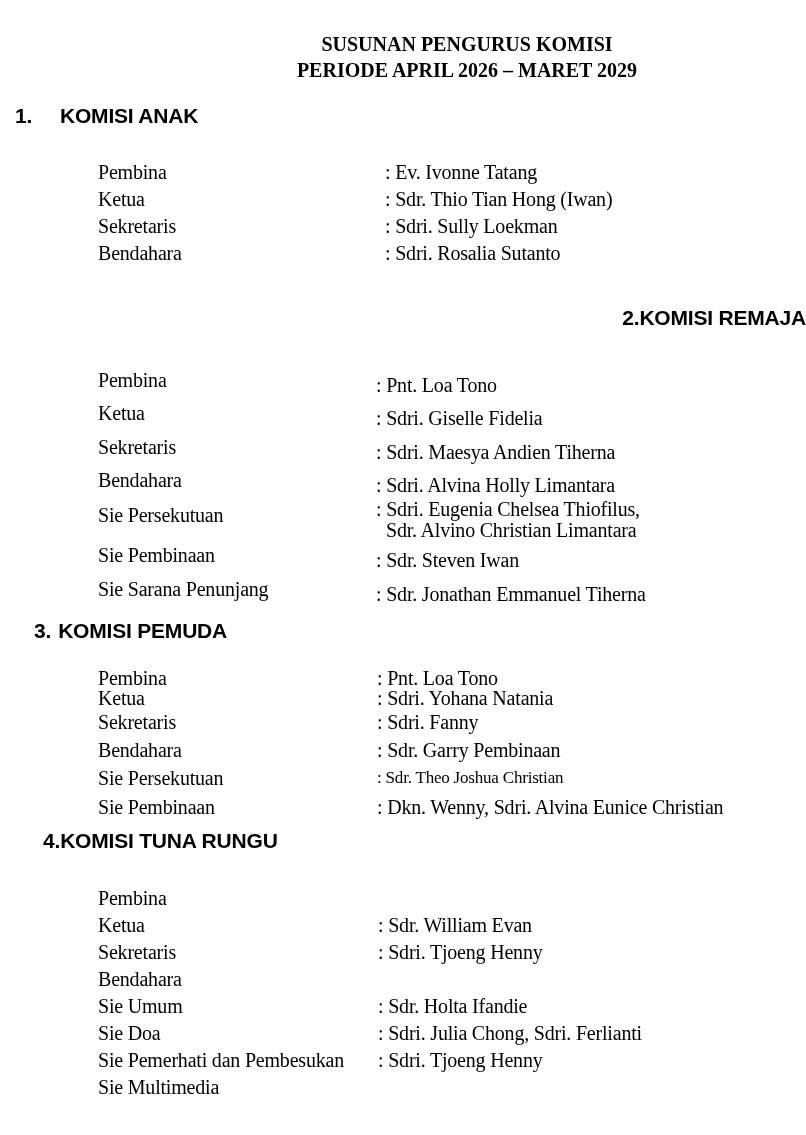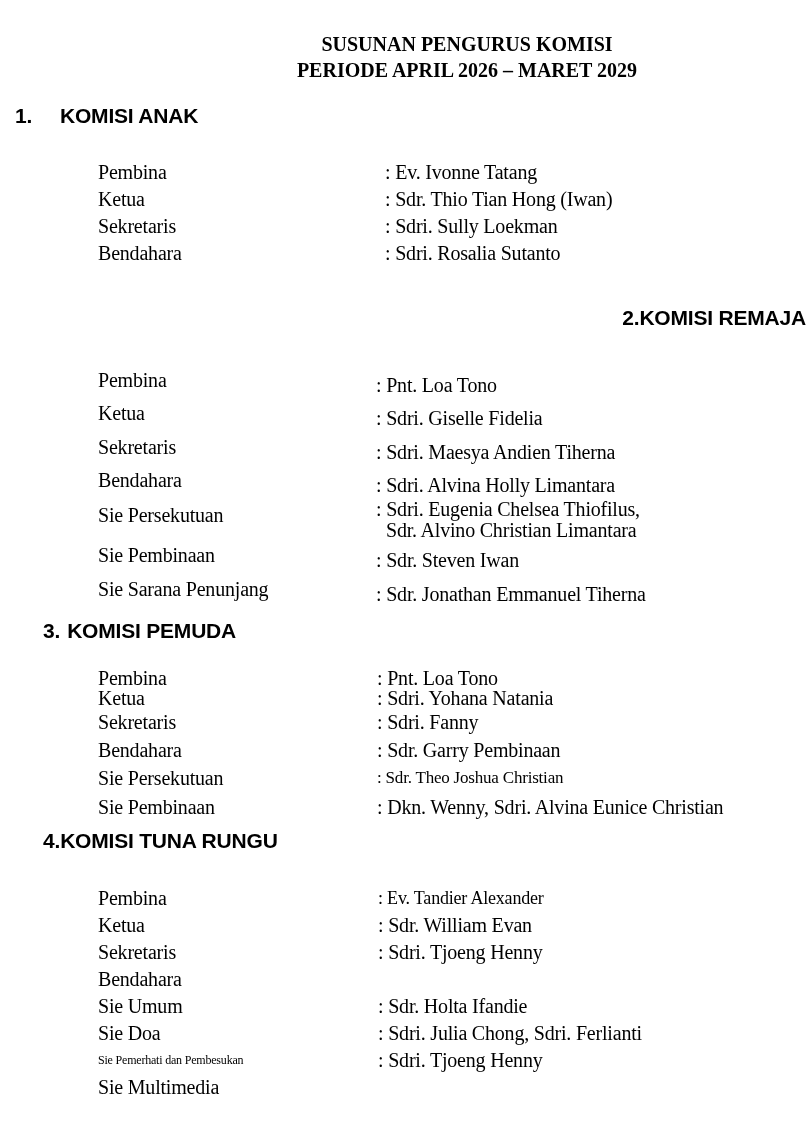--- a/index.html
+++ b/index.html
@@ -25,21 +25,21 @@
     font-weight: bold;
     font-size: 21px;
     line-height: 22px;
     height: 22px;
     white-space: nowrap;
   }
   .h1 { margin-top: 22px; padding-left: 15px; }
   .h1 .num { display: inline-block; width: 45px; }
   .h2 { margin-top: 37px; padding-left: 52px; text-align: right; }
   .h2 .num { display: inline-block; width: 43px; }
-  .h3 { margin-top: 7px;  padding-left: 43px; }
+  .h3 { margin-top: 7px;  padding-left: 34px; }
   .h3 .num { margin-right: 7px; }
   .h4 { margin-top: 4px; padding-left: 43px; }
   .h4 .num { margin-right: 0; }
 
   .rows { padding-left: 98px; }
   .row { display: flex; align-items: flex-start; font-family: Liberation Serif, serif; }
   .label { flex-shrink: 0; line-height: 21px; }
   .value { flex: 1; line-height: 21px; white-space: nowrap; }
 
   
@@ -68,21 +68,21 @@
   .s3 .row.r1 { height: 24px; }
   .s3 .row.r2 { height: 28px; }
   .s3 .row.r3 { height: 28px; }
   .s3 .row.r4 .value { font-size: 17px; line-height: 20px; }
 
   
   .s4 .rows { margin-top: 36px; }
   .s4 .label { width: 280px; }
   .s4 .row { height: 27px; }
   .s4 .row.r0 .value { font-size: 18px; }
-  .s4 .row.r6 .label { font-size: 12px; line-height: 20px; }
+  .s4 .row.r6 .label { font-size: 20px; line-height: 20px; }
 </style>
 </head>
 <body>
 
 <div class="doc-title">
   <div>SUSUNAN PENGURUS KOMISI</div>
   <div>PERIODE APRIL 2026 – MARET 2029</div>
 </div>
 
 <div class="section s1">
@@ -180,21 +180,20 @@
   </div>
 </div>
 
 <div class="section s4">
   <div class="sec-heading h4">
     <span class="num">4.</span><span class="sec-title">KOMISI TUNA RUNGU</span>
   </div>
   <div class="rows">
     <div class="row r0">
       <div class="label">Pembina</div>
-      <div class="value">: Ev. Tandier Alexander</div>
     </div>
     <div class="row r1">
       <div class="label">Ketua</div>
       <div class="value">: Sdr. William Evan</div>
     </div>
     <div class="row r2">
       <div class="label">Sekretaris</div>
       <div class="value">: Sdri. Tjoeng Henny</div>
     </div>
     <div class="row r3">

